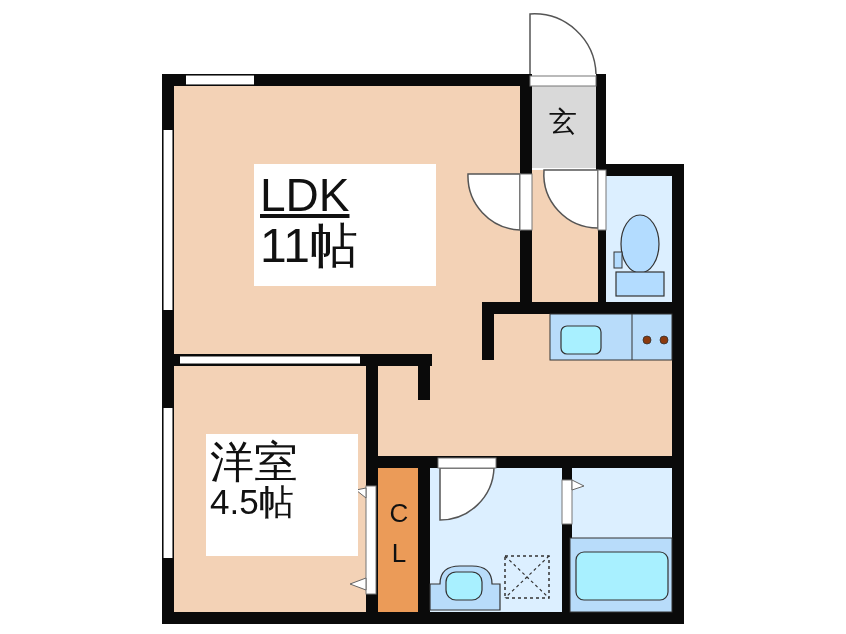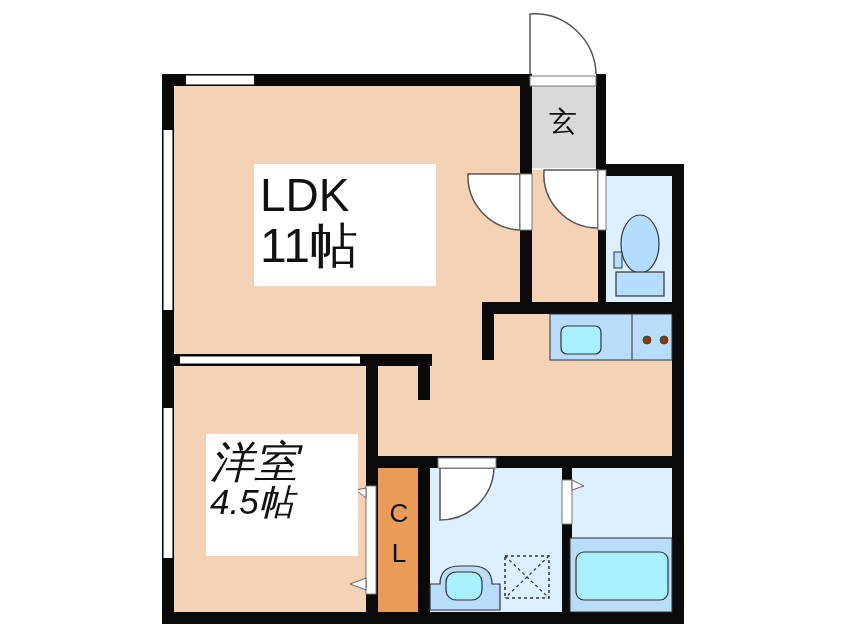--- a/index.html
+++ b/index.html
@@ -89,25 +89,25 @@
       <rect x="505" y="556" width="44" height="42" fill="none" stroke="#333" stroke-width="1.5" stroke-dasharray="3,3"></rect>
       <line x1="505" y1="556" x2="549" y2="598" stroke="#333" stroke-width="1.2" stroke-dasharray="3,3"></line>
       <line x1="549" y1="556" x2="505" y2="598" stroke="#333" stroke-width="1.2" stroke-dasharray="3,3"></line>
     </g>
 
     <rect x="570" y="538" width="102" height="74" fill="#b8dcfa" stroke="#333" stroke-width="1"></rect>
     <rect x="576" y="552" width="92" height="48" rx="8" fill="#a8f0ff" stroke="#333" stroke-width="1.2"></rect>
   </svg>
 
   <div class="abs label-box" style="left:254px;top:164px;width:182px;height:122px;padding:8px 0 0 6px;">
-    <div class="room-label" style="font-size:46px;">LDK</div>
+    <div class="room-label" style="font-size:46px;text-decoration:underline;">LDK</div>
     <div class="room-label" style="font-size:48px;margin-top:4px;">11帖</div>
   </div>
 
-  <div class="abs label-box" style="left:206px;top:434px;width:152px;height:122px;padding:6px 18px 0 4px;font-style:italic;">
+  <div class="abs label-box" style="left:206px;top:434px;width:152px;height:122px;padding:6px 18px 0 4px;">
     <div class="room-label" style="font-size:44px;">洋室</div>
     <div class="room-label" style="font-size:35px;">4.5帖</div>
   </div>
 
   <div class="abs" style="left:378px;top:500px;width:42px;text-align:center;">
     <div class="room-label" style="font-size:26px;">C</div>
     <div class="room-label" style="font-size:26px;margin-top:14px;">L</div>
   </div>
 
   <div class="abs room-label" style="left:530px;top:108px;width:66px;text-align:center;font-size:28px;">玄</div>

